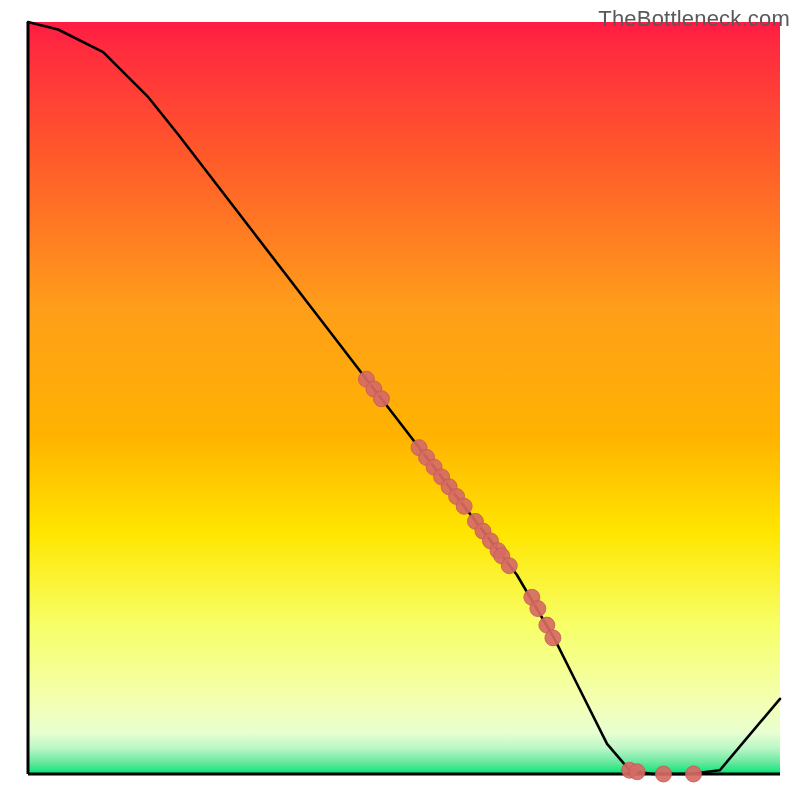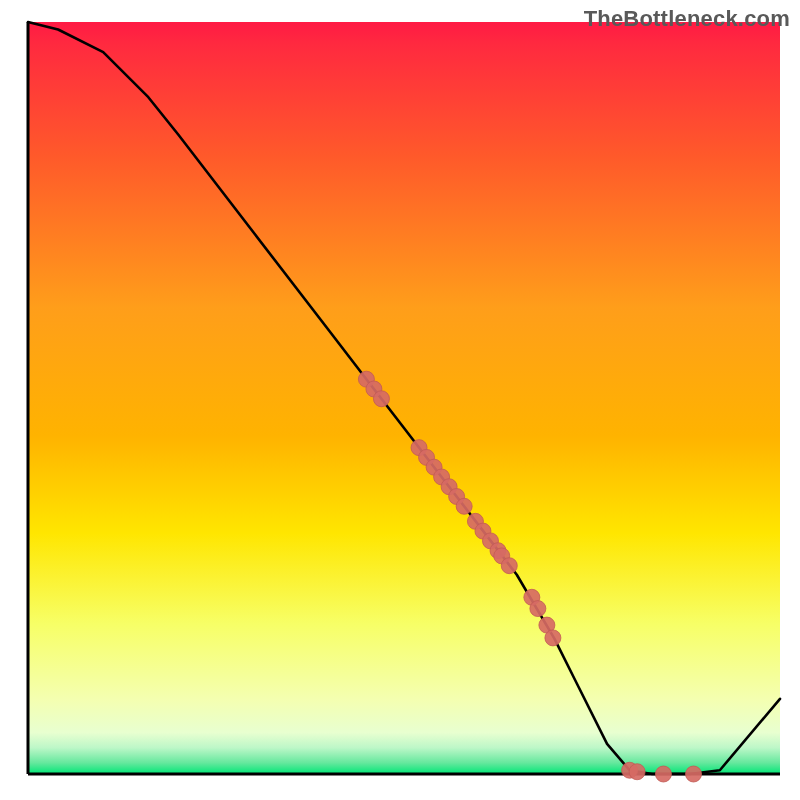--- a/index.html
+++ b/index.html
@@ -14,21 +14,21 @@
   .chart-container {
     position: relative;
     width: 800px;
     height: 800px;
   }
   .watermark {
     position: absolute;
     top: 6px;
     right: 10px;
     font-size: 22px;
-    font-weight: 700;
+    font-weight: 400;
     letter-spacing: 0.2px;
     color: #595959;
     z-index: 10;
   }
   svg {
     display: block;
   }
 </style>
 </head>
 <body>

